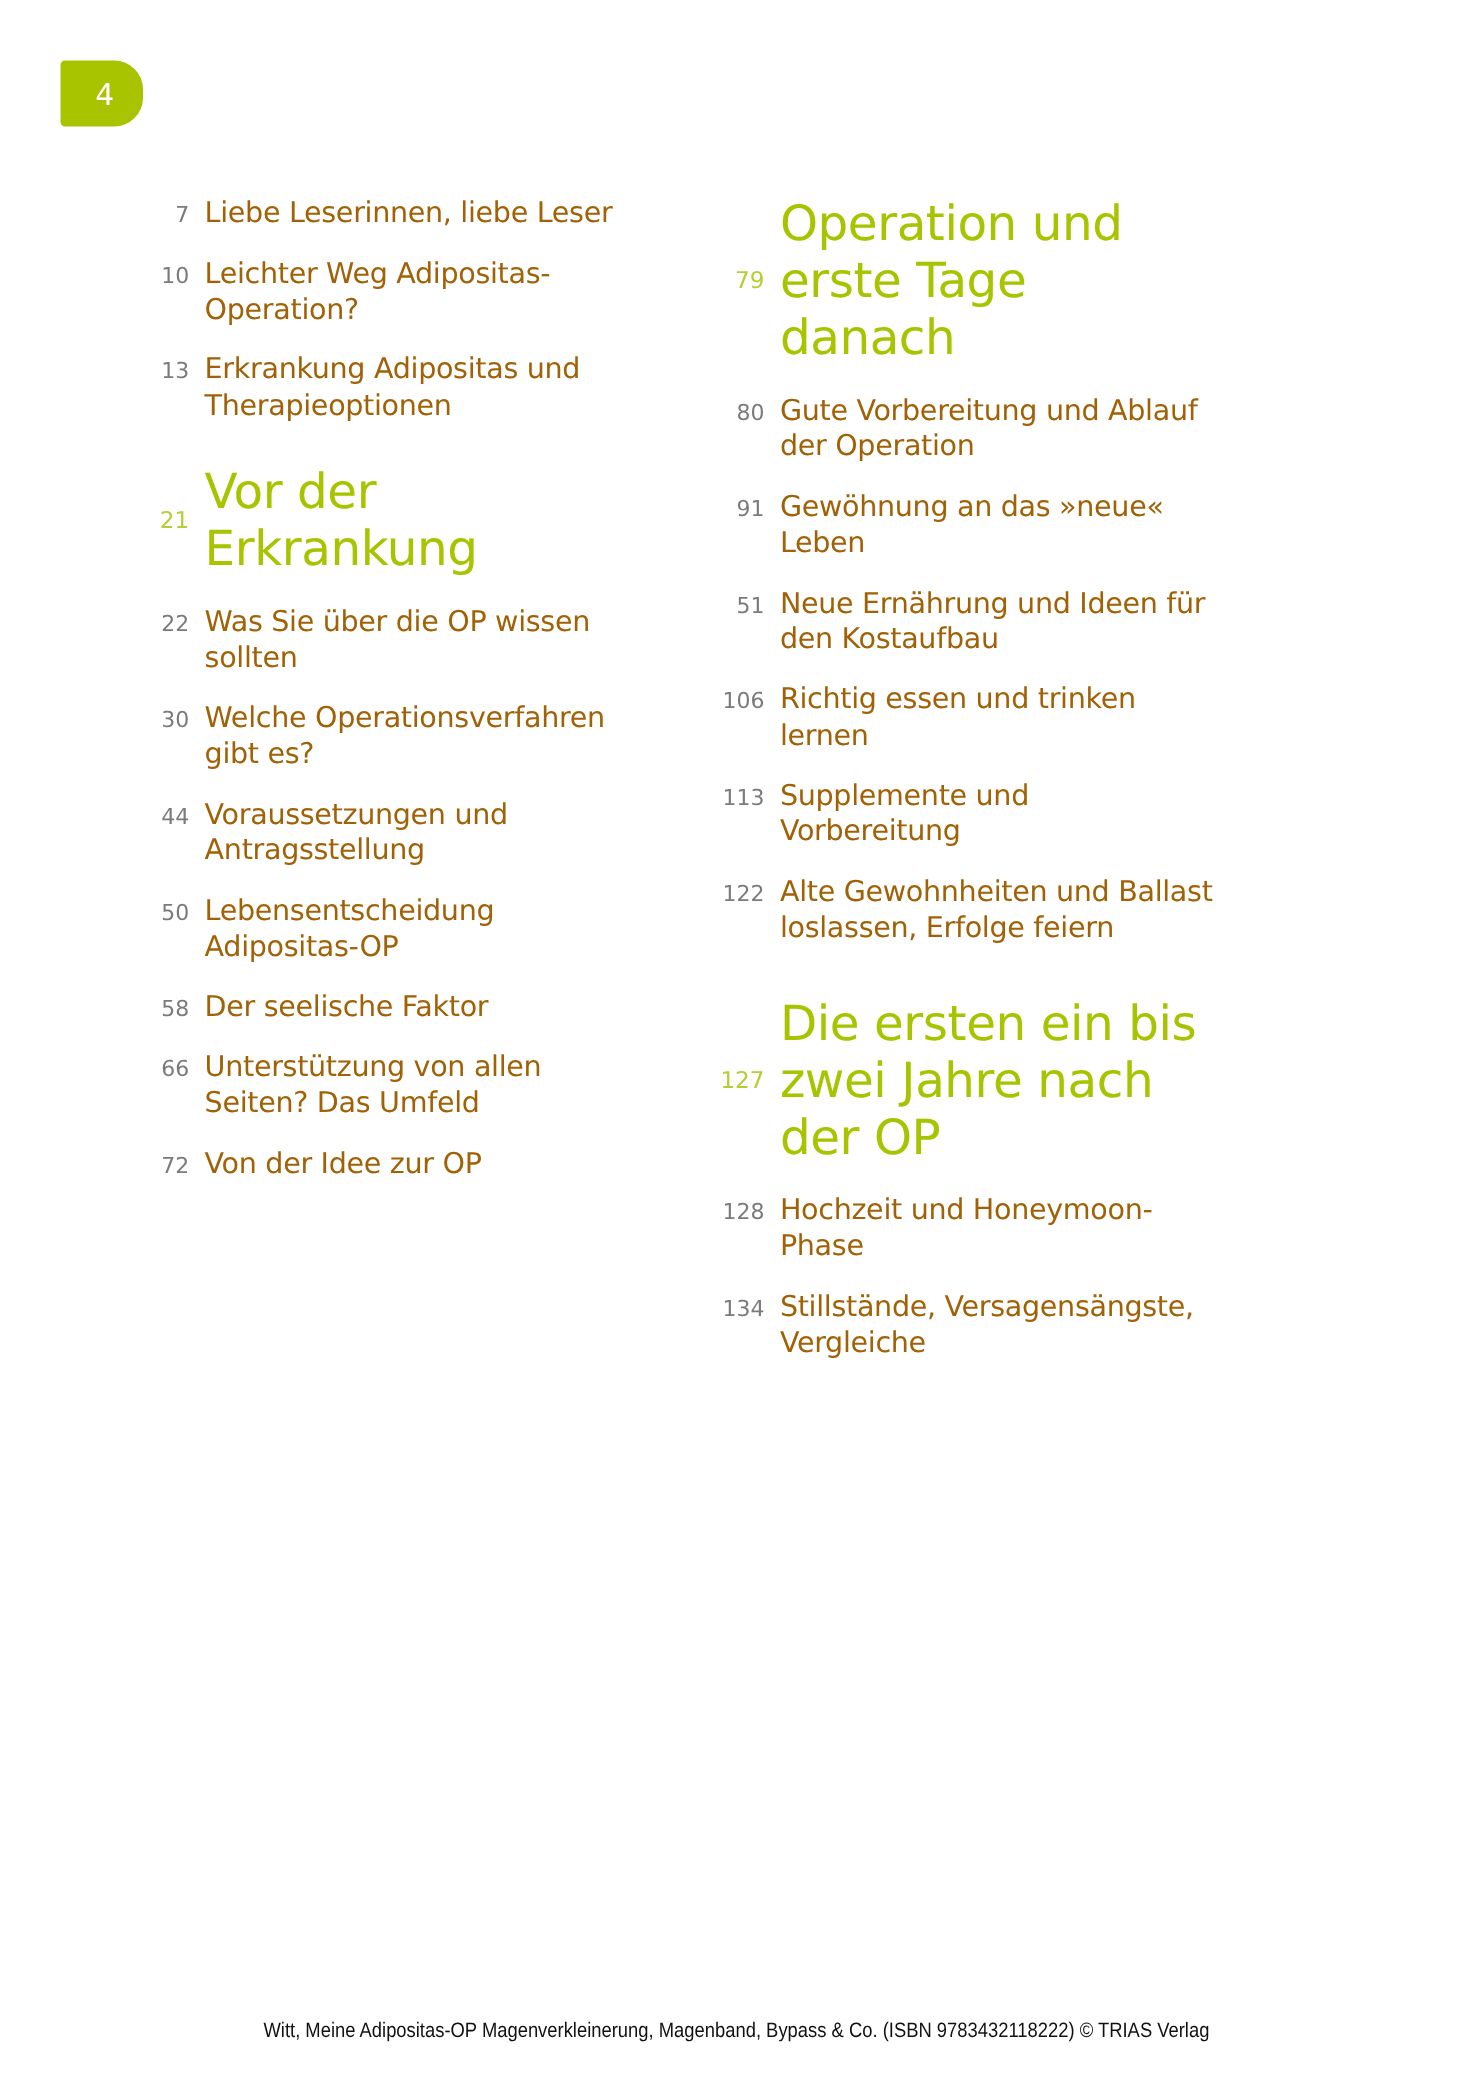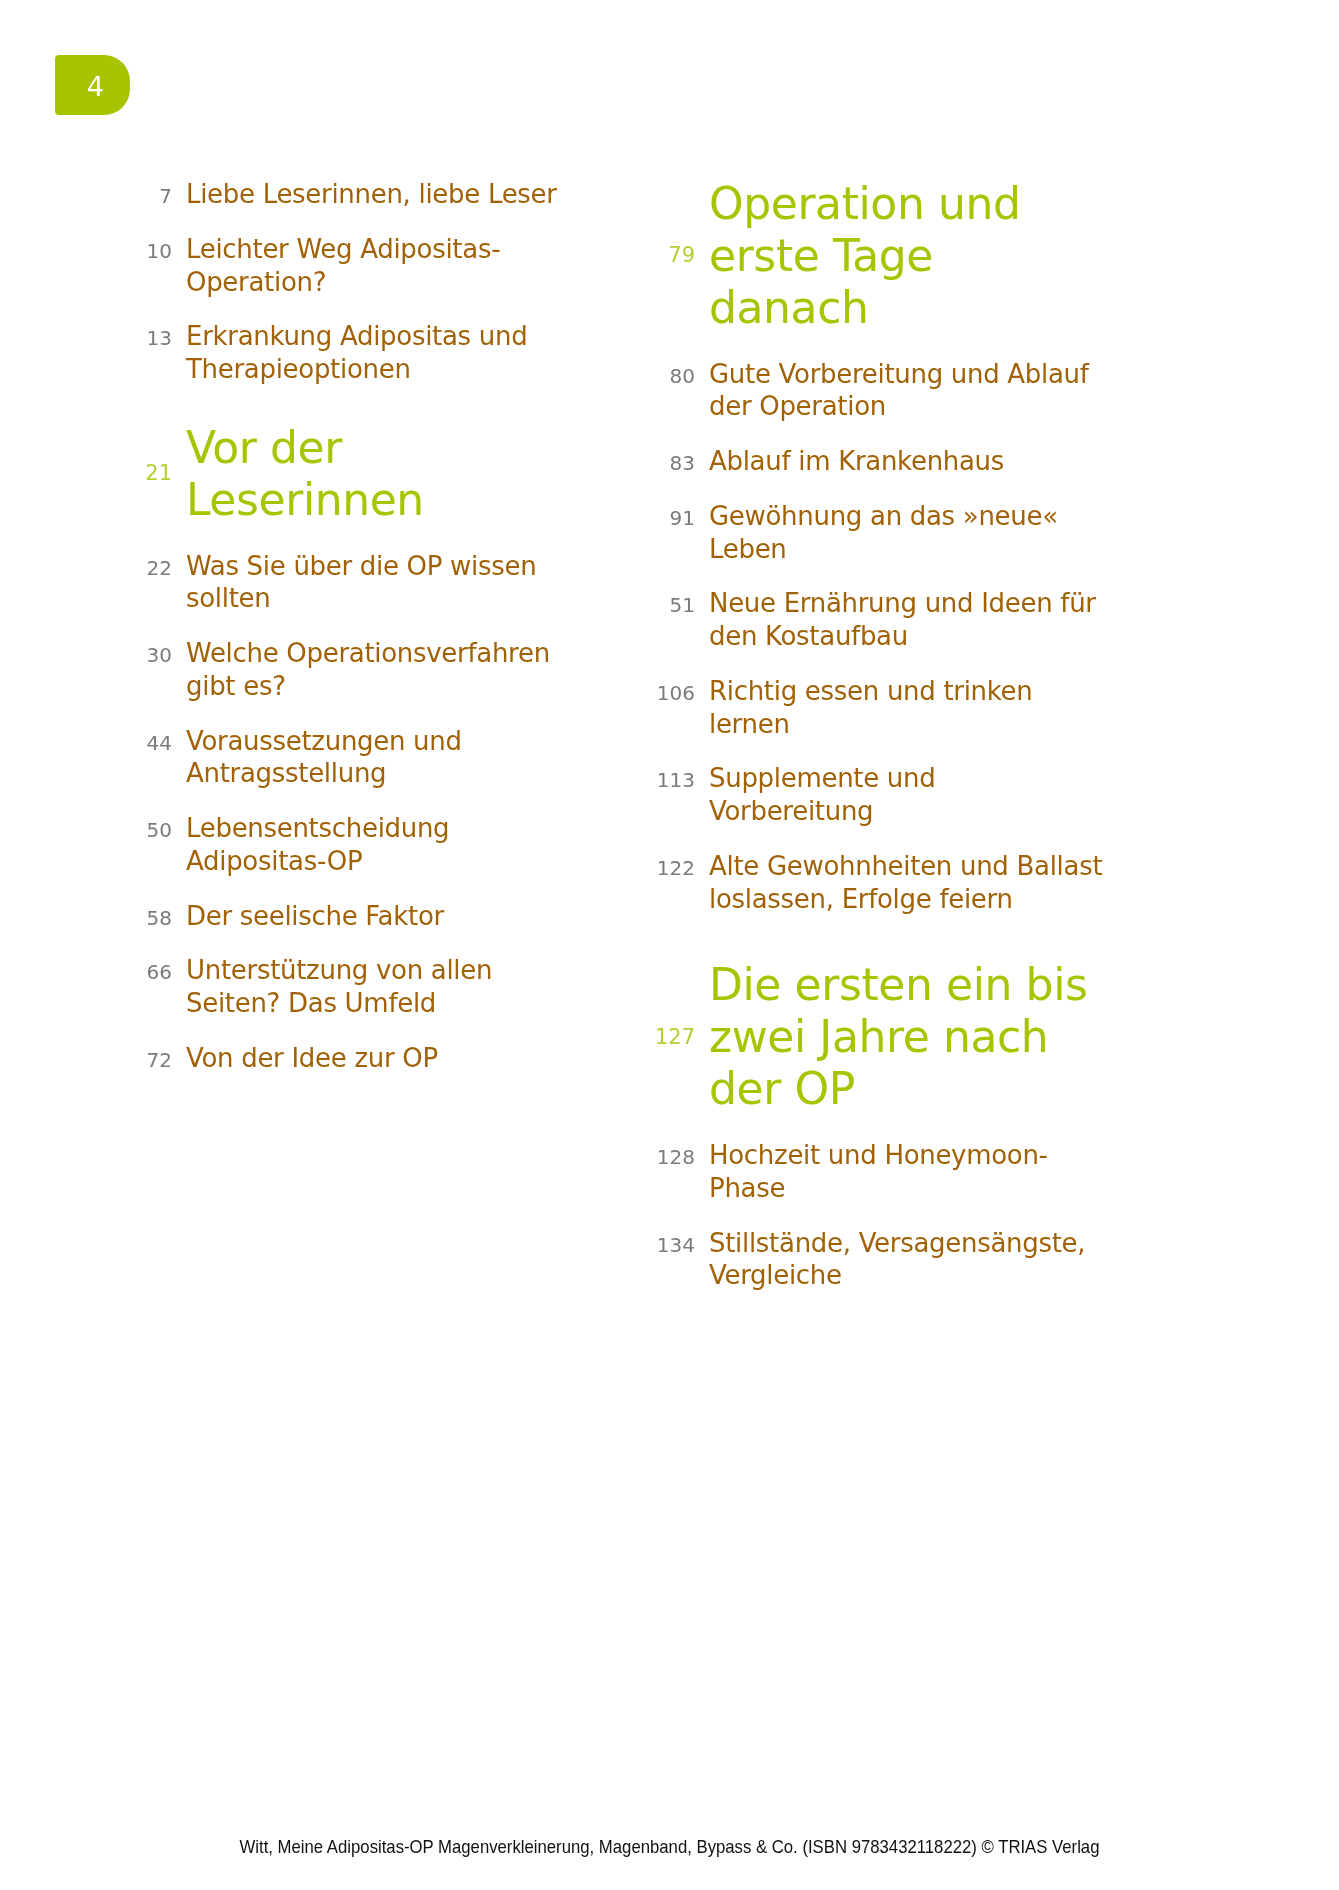--- a/index.html
+++ b/index.html
@@ -137,21 +137,21 @@
       <div class="entry">
         <span class="pg">10</span>
         <span class="ttl">Leichter Weg Adipositas-Operation?</span>
       </div>
       <div class="entry">
         <span class="pg">13</span>
         <span class="ttl">Erkrankung Adipositas und Therapieoptionen</span>
       </div>
       <div class="entry section">
         <span class="pg">21</span>
-        <span class="ttl">Vor der Leserinnen</span>
+        <span class="ttl">Vor der Erkrankung</span>
       </div>
       <div class="entry">
         <span class="pg">22</span>
         <span class="ttl">Was Sie über die OP wissen sollten</span>
       </div>
       <div class="entry">
         <span class="pg">30</span>
         <span class="ttl">Welche Operationsverfahren gibt es?</span>
       </div>
       <div class="entry">
@@ -178,24 +178,20 @@
   <div class="column" id="col-right">
       <div class="entry section">
         <span class="pg">79</span>
         <span class="ttl">Operation und erste Tage danach</span>
       </div>
       <div class="entry">
         <span class="pg">80</span>
         <span class="ttl">Gute Vorbereitung und Ablauf der Operation</span>
       </div>
       <div class="entry">
-        <span class="pg">83</span>
-        <span class="ttl">Ablauf im Krankenhaus</span>
-      </div>
-      <div class="entry">
         <span class="pg">91</span>
         <span class="ttl">Gewöhnung an das »neue« Leben</span>
       </div>
       <div class="entry">
         <span class="pg">51</span>
         <span class="ttl">Neue Ernährung und Ideen für den Kostaufbau</span>
       </div>
       <div class="entry">
         <span class="pg">106</span>
         <span class="ttl">Richtig essen und trinken lernen</span>

